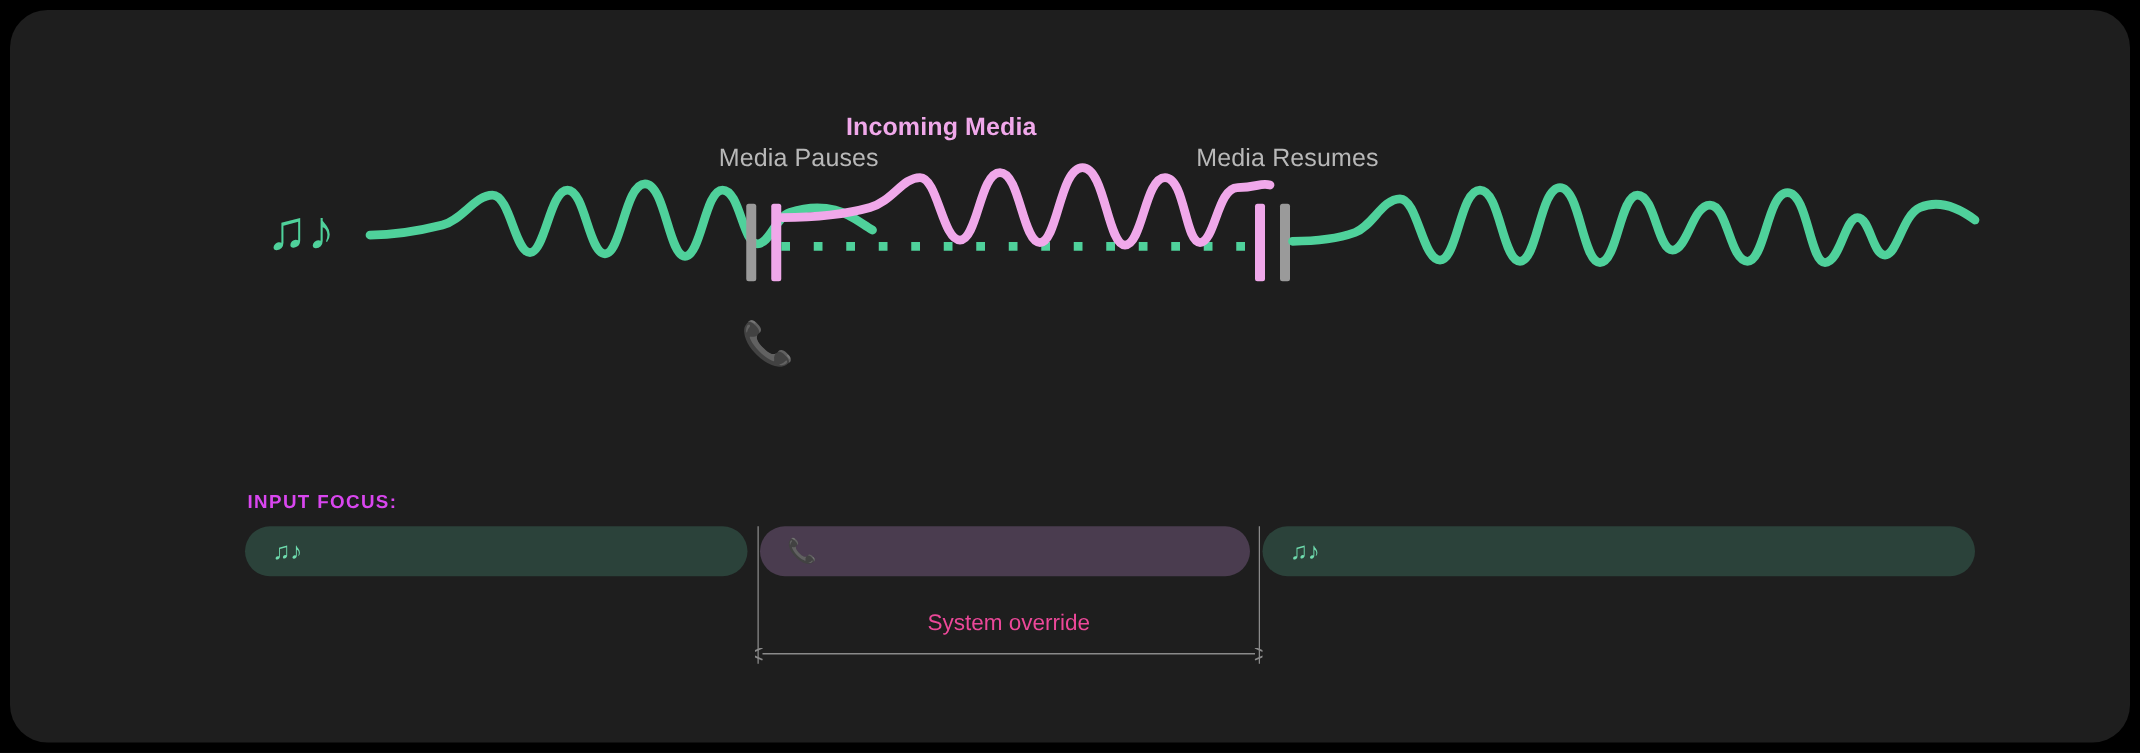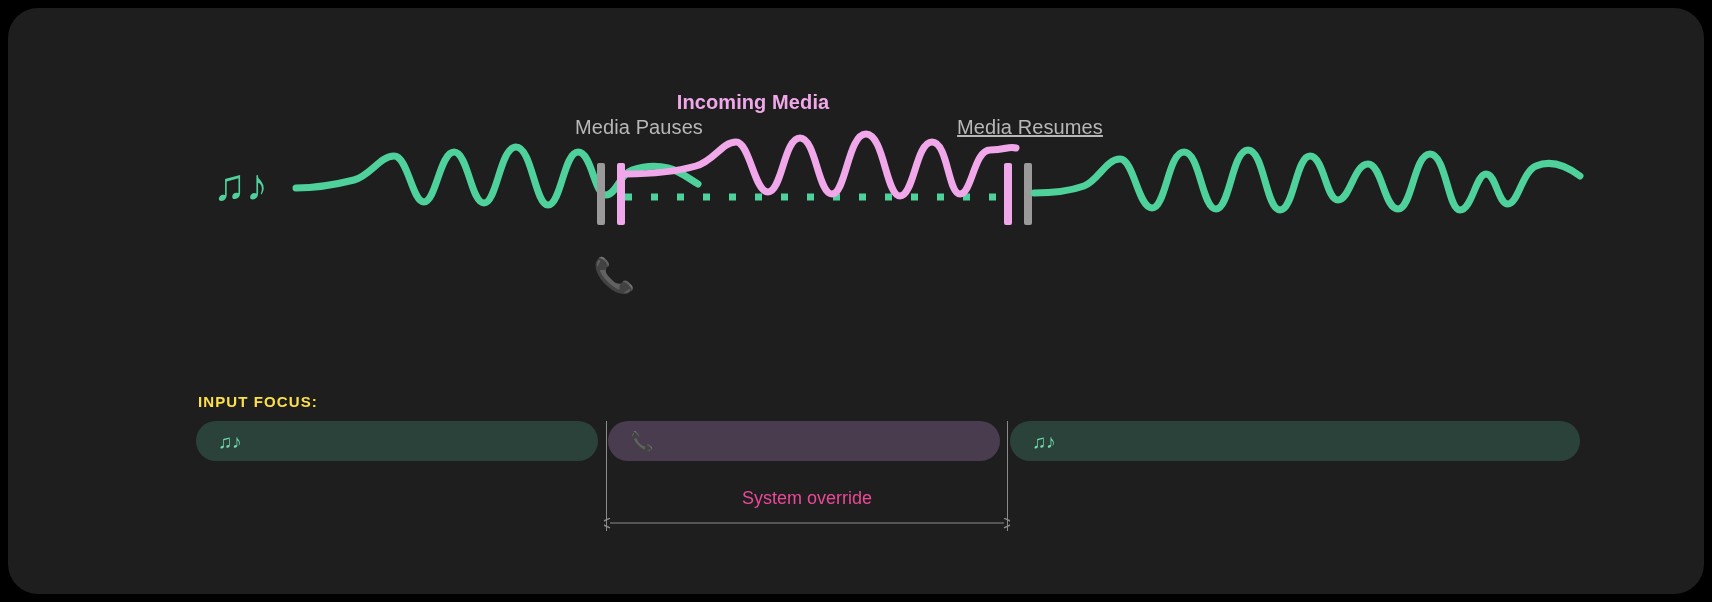--- a/index.html
+++ b/index.html
@@ -43,21 +43,20 @@
     left: 595px;
     top: 108px;
     transform: translateX(-50%);
     margin-left: 36px;
   }
   #label-media-resumes {
     color: #b8b8b8;
     left: 1022px;
     top: 108px;
     transform: translateX(-50%);
-    text-decoration: underline;
   }
 
   
   #waveform-svg {
     position: absolute;
     left: 0;
     top: 0;
     width: 1696px;
     height: 586px;
   }
@@ -82,21 +81,21 @@
   }
 
   
   #input-focus-label {
     position: absolute;
     left: 190px;
     top: 385px;
     font-size: 15px;
     font-weight: bold;
     letter-spacing: 1.1px;
-    color: #fde047;
+    color: #d946ef;
   }
   .focus-bar {
     position: absolute;
     top: 413px;
     height: 40px;
     border-radius: 20px;
     display: flex;
     align-items: center;
   }
   .focus-bar .bar-icon {

